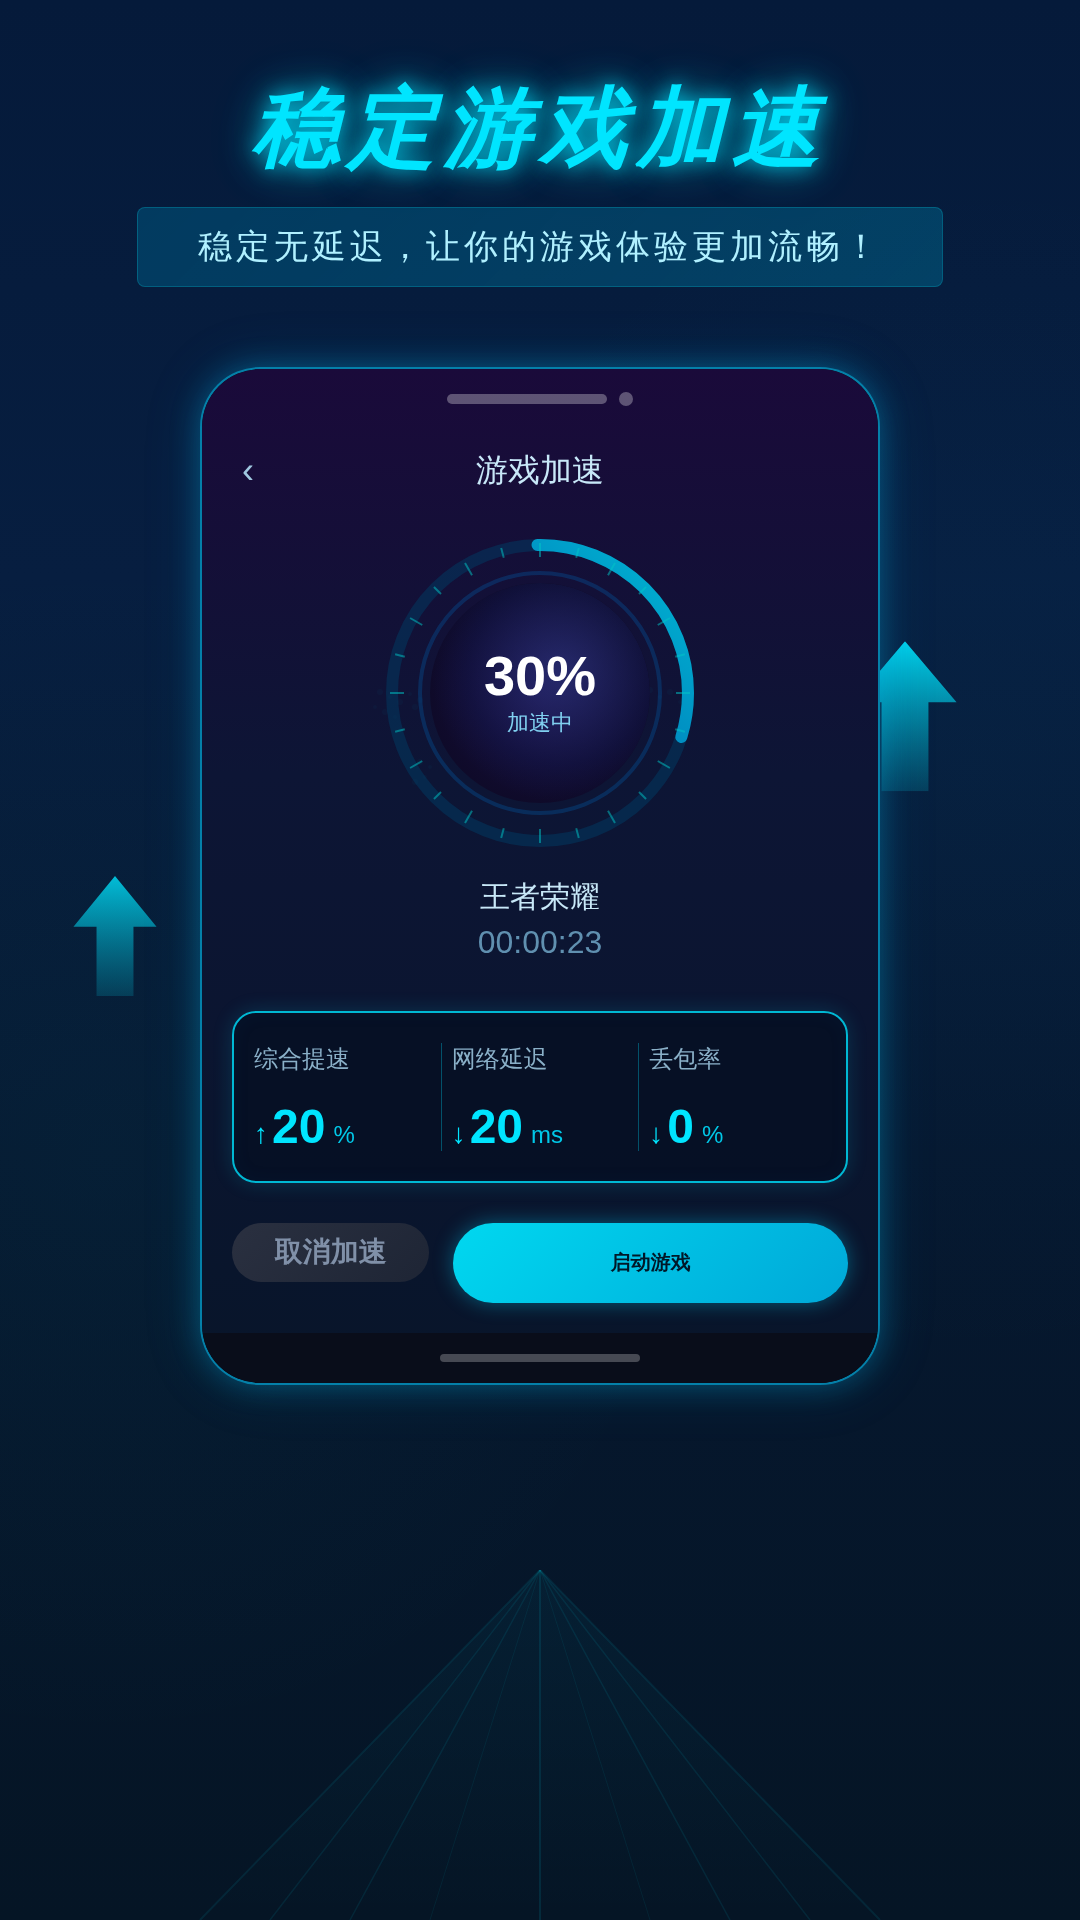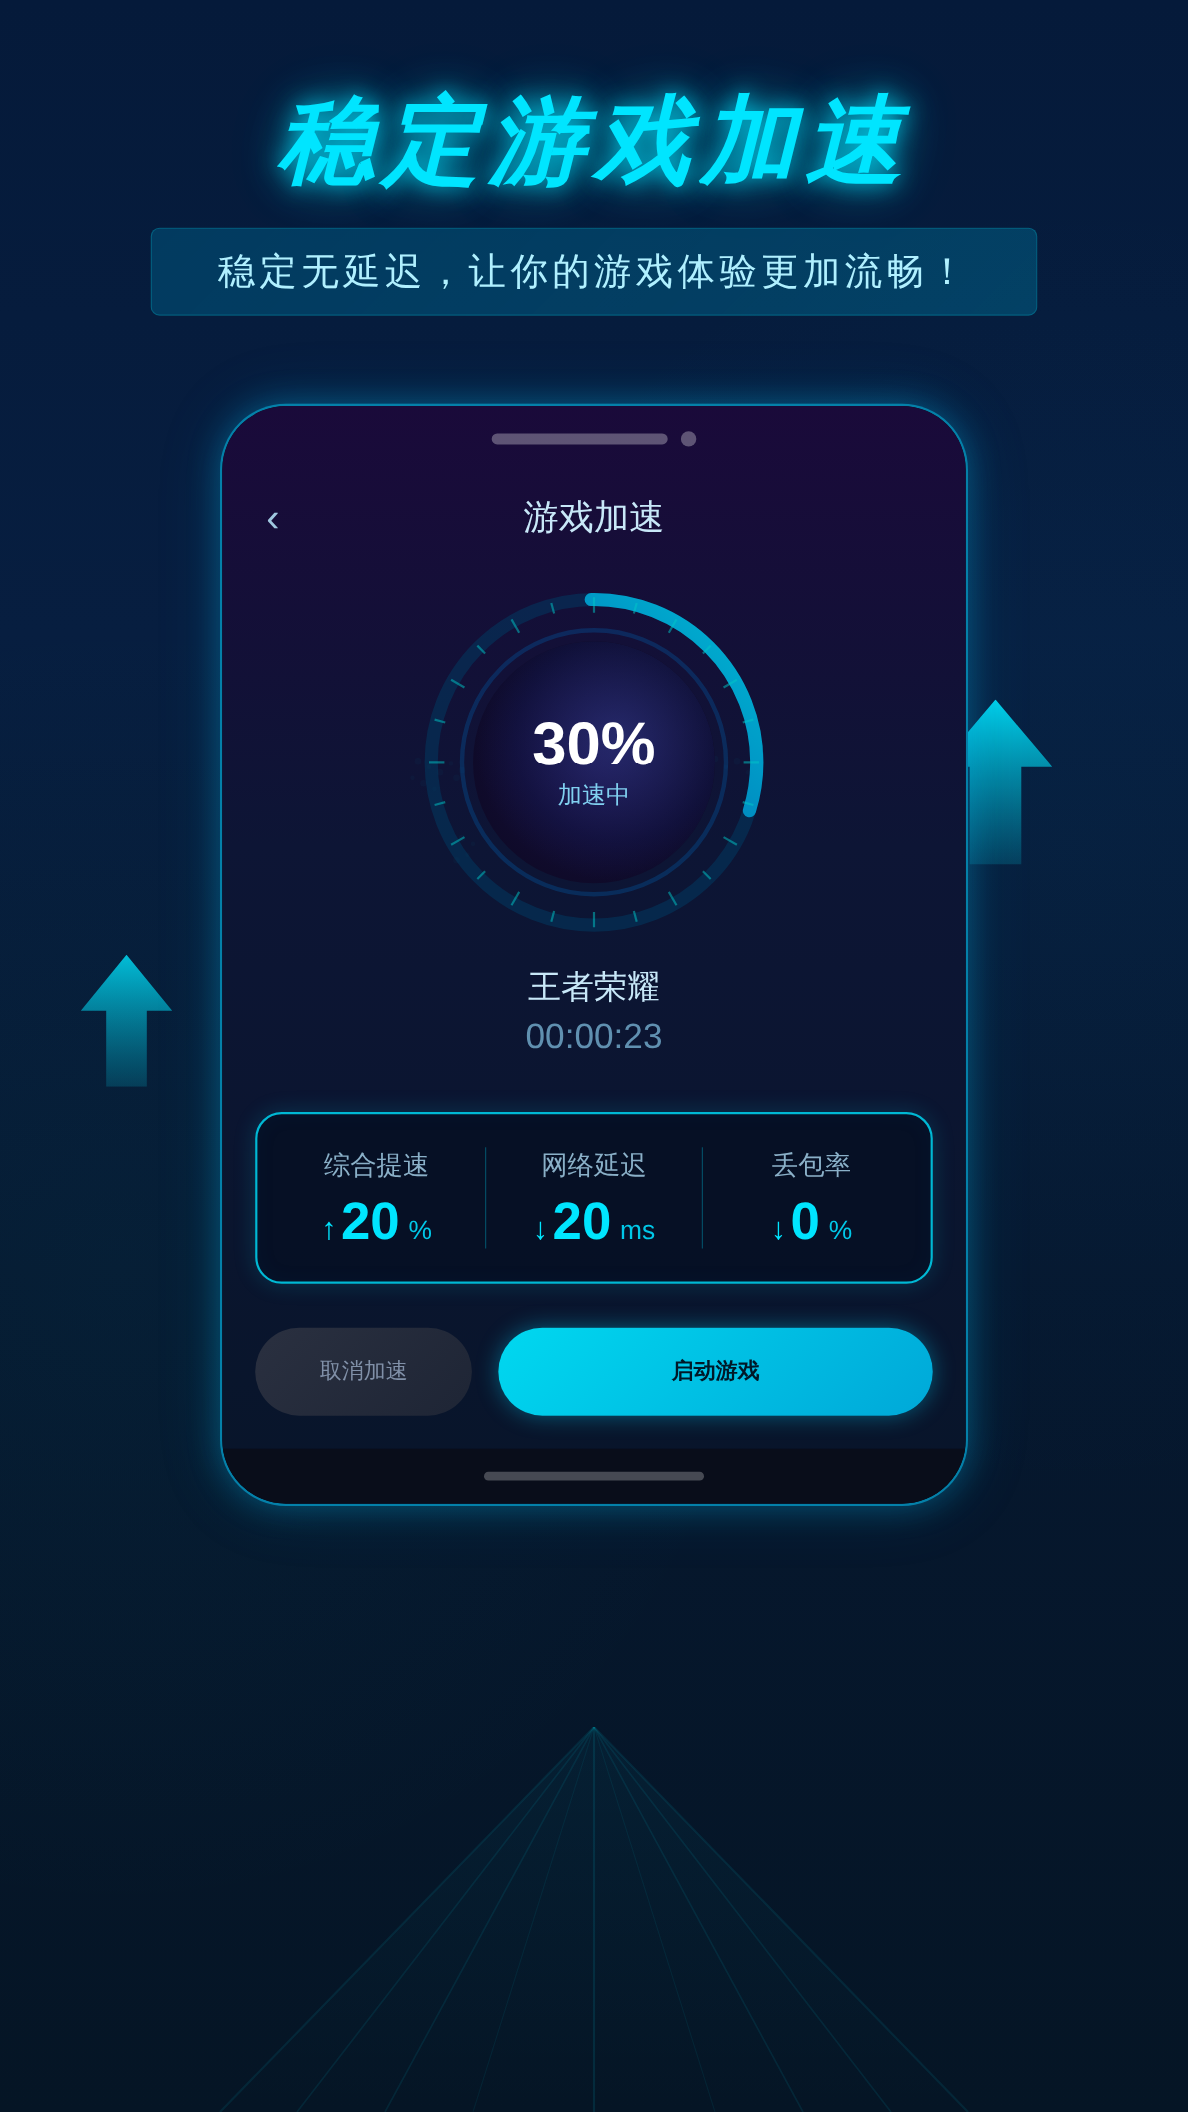--- a/index.html
+++ b/index.html
@@ -285,22 +285,22 @@
       align-items: stretch;
       box-shadow:
         0 0 20px rgba(0,180,210,0.2),
         inset 0 0 20px rgba(0,100,150,0.05);
     }
 
     .stat-item {
       flex: 1;
       display: flex;
       flex-direction: column;
-      align-items: center;
-      gap: 12px;
+      align-items: flex-start;
+      gap: 28px;
     }
 
     .stat-divider {
       width: 1px;
       background: rgba(0,180,210,0.4);
       margin: 0 10px;
     }
 
     .stat-label {
       font-size: 24px;
@@ -339,27 +339,28 @@
     
     .action-buttons {
       display: flex;
       gap: 24px;
       padding: 20px 30px 30px;
       justify-content: center;
     }
 
     .btn-cancel {
       flex: 1;
-      height: 80px;
+      height: 59px;
       background: linear-gradient(135deg, #2a3040, #1e2535);
       border: none;
       border-radius: 40px;
-      font-size: 20px;
+      font-size: 28px;
       color: #8090a8;
       cursor: pointer;
+      font-weight: bold;
     }
 
     .btn-start {
       flex: 2;
       height: 80px;
       background: linear-gradient(135deg, #00d8f0, #00a8d8);
       border: none;
       border-radius: 40px;
       font-size: 20px;
       font-weight: 600;

